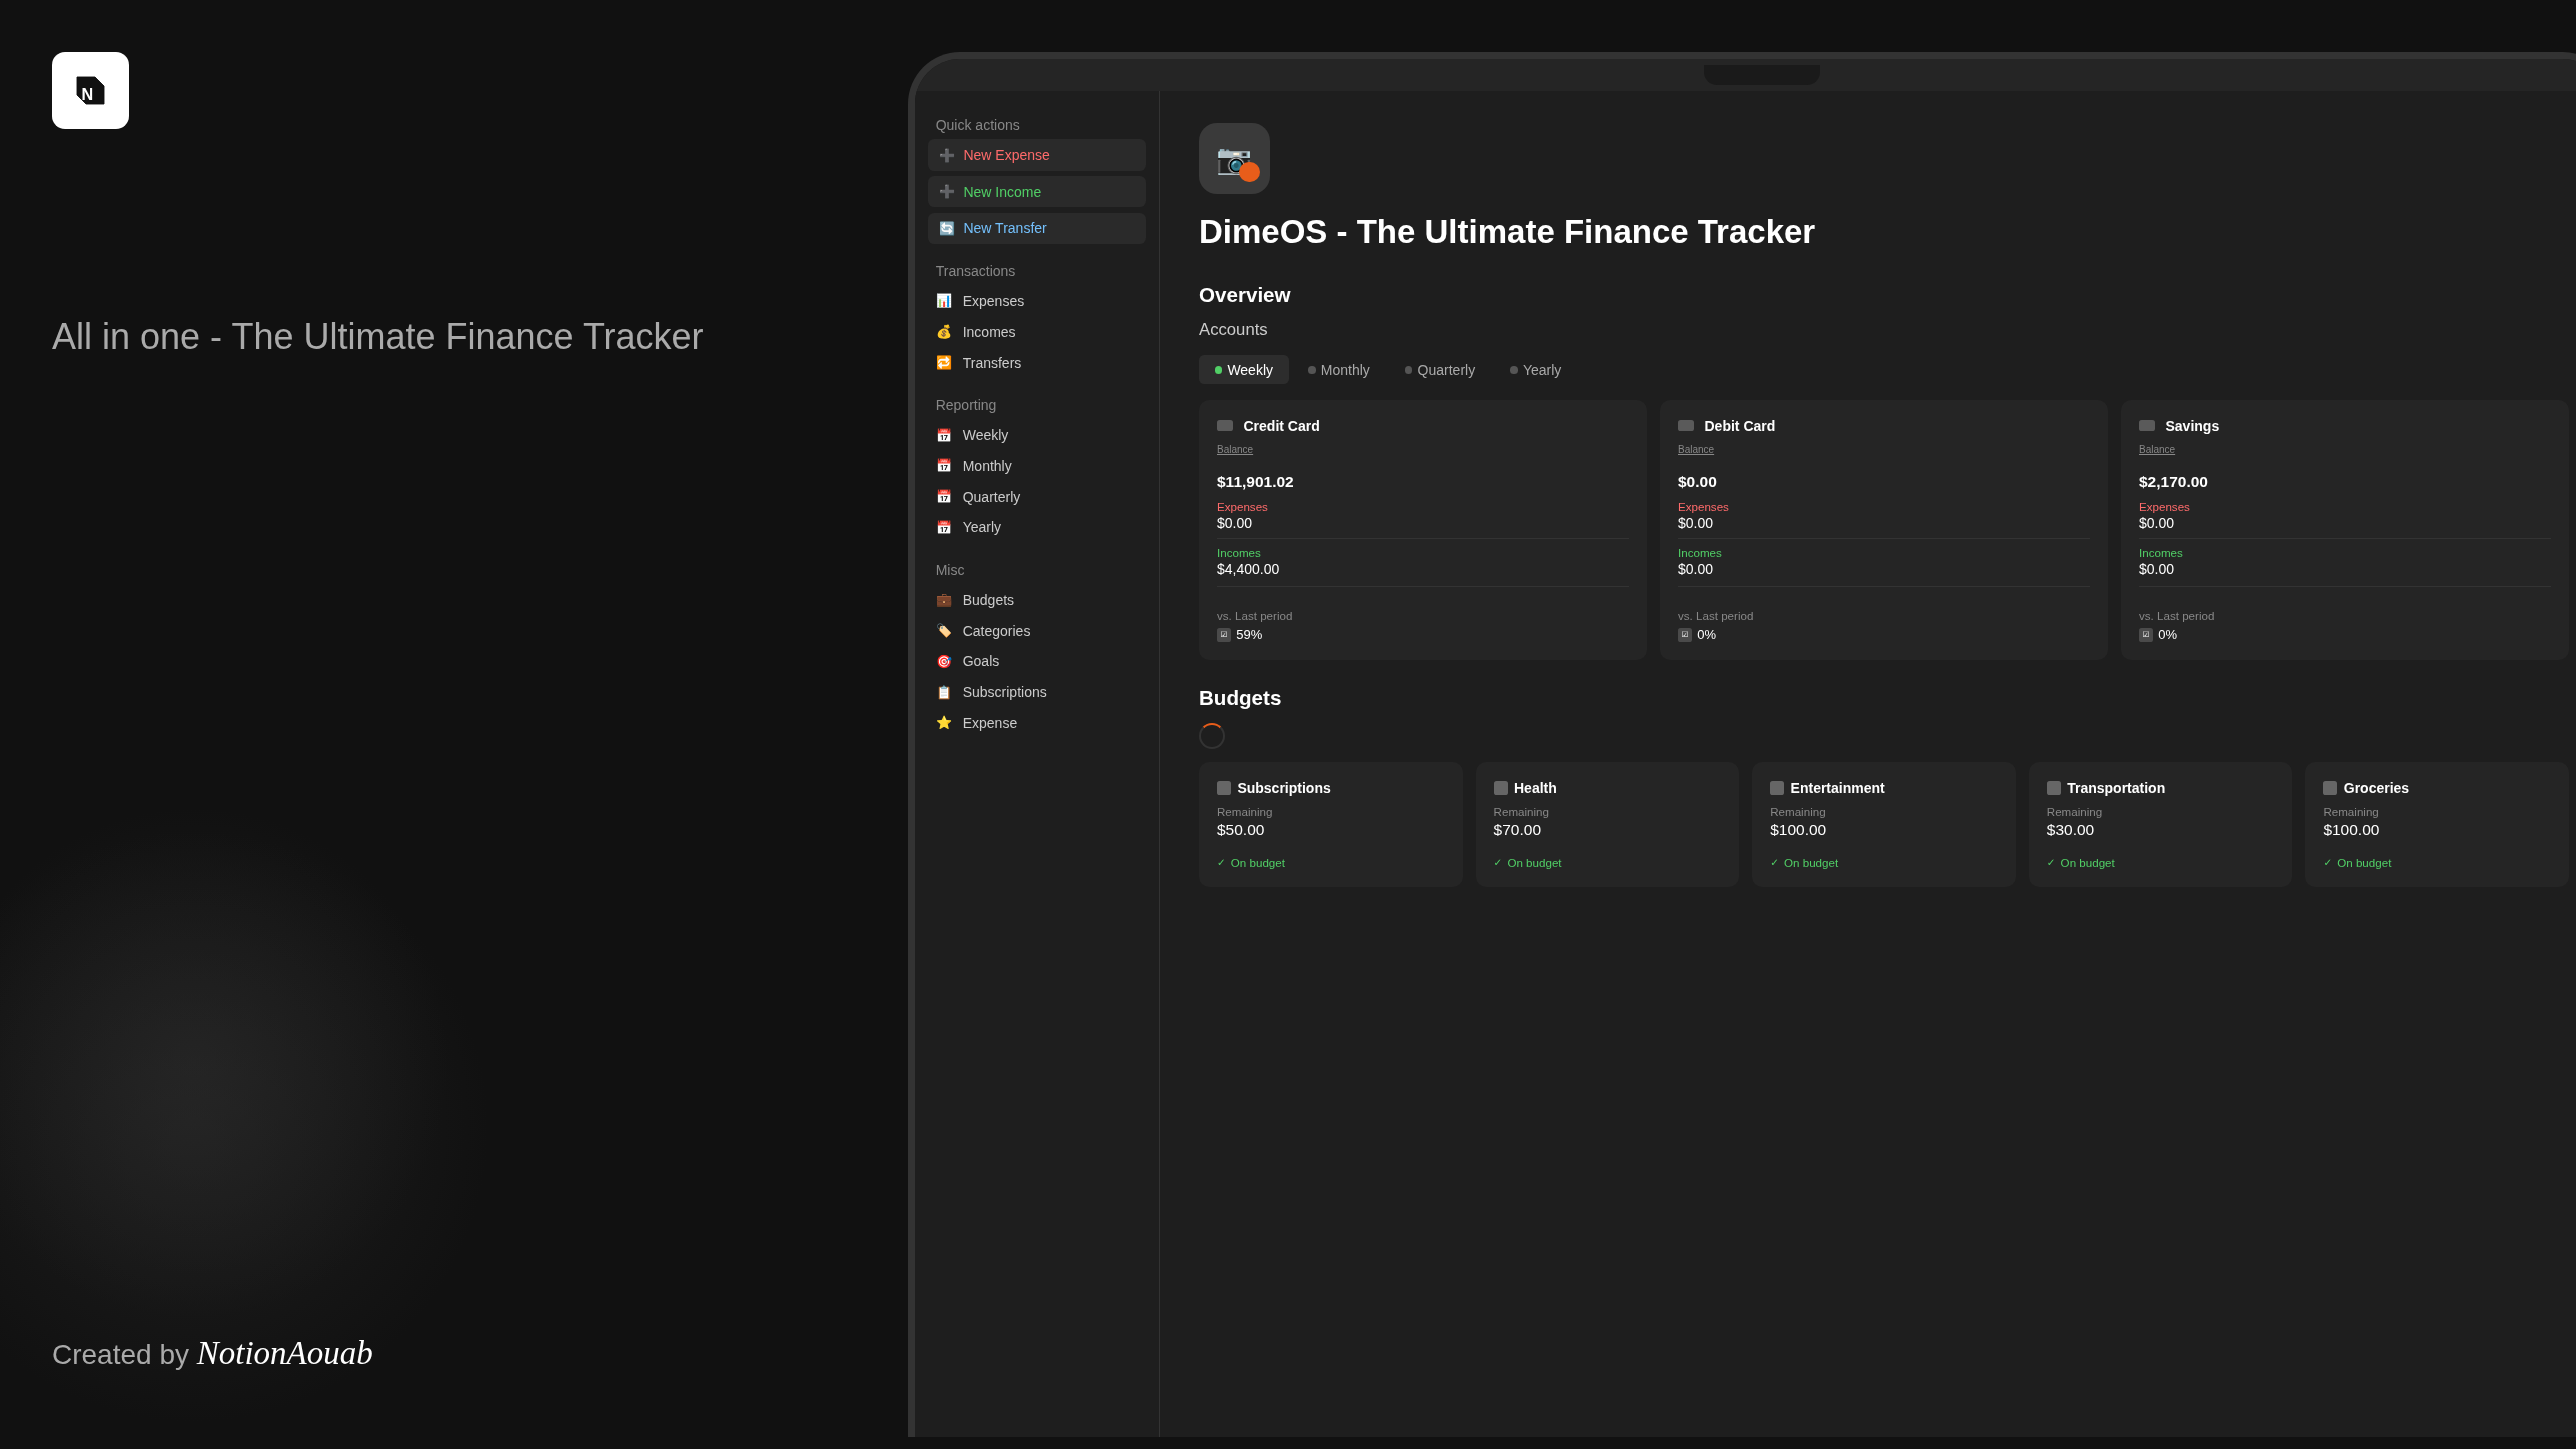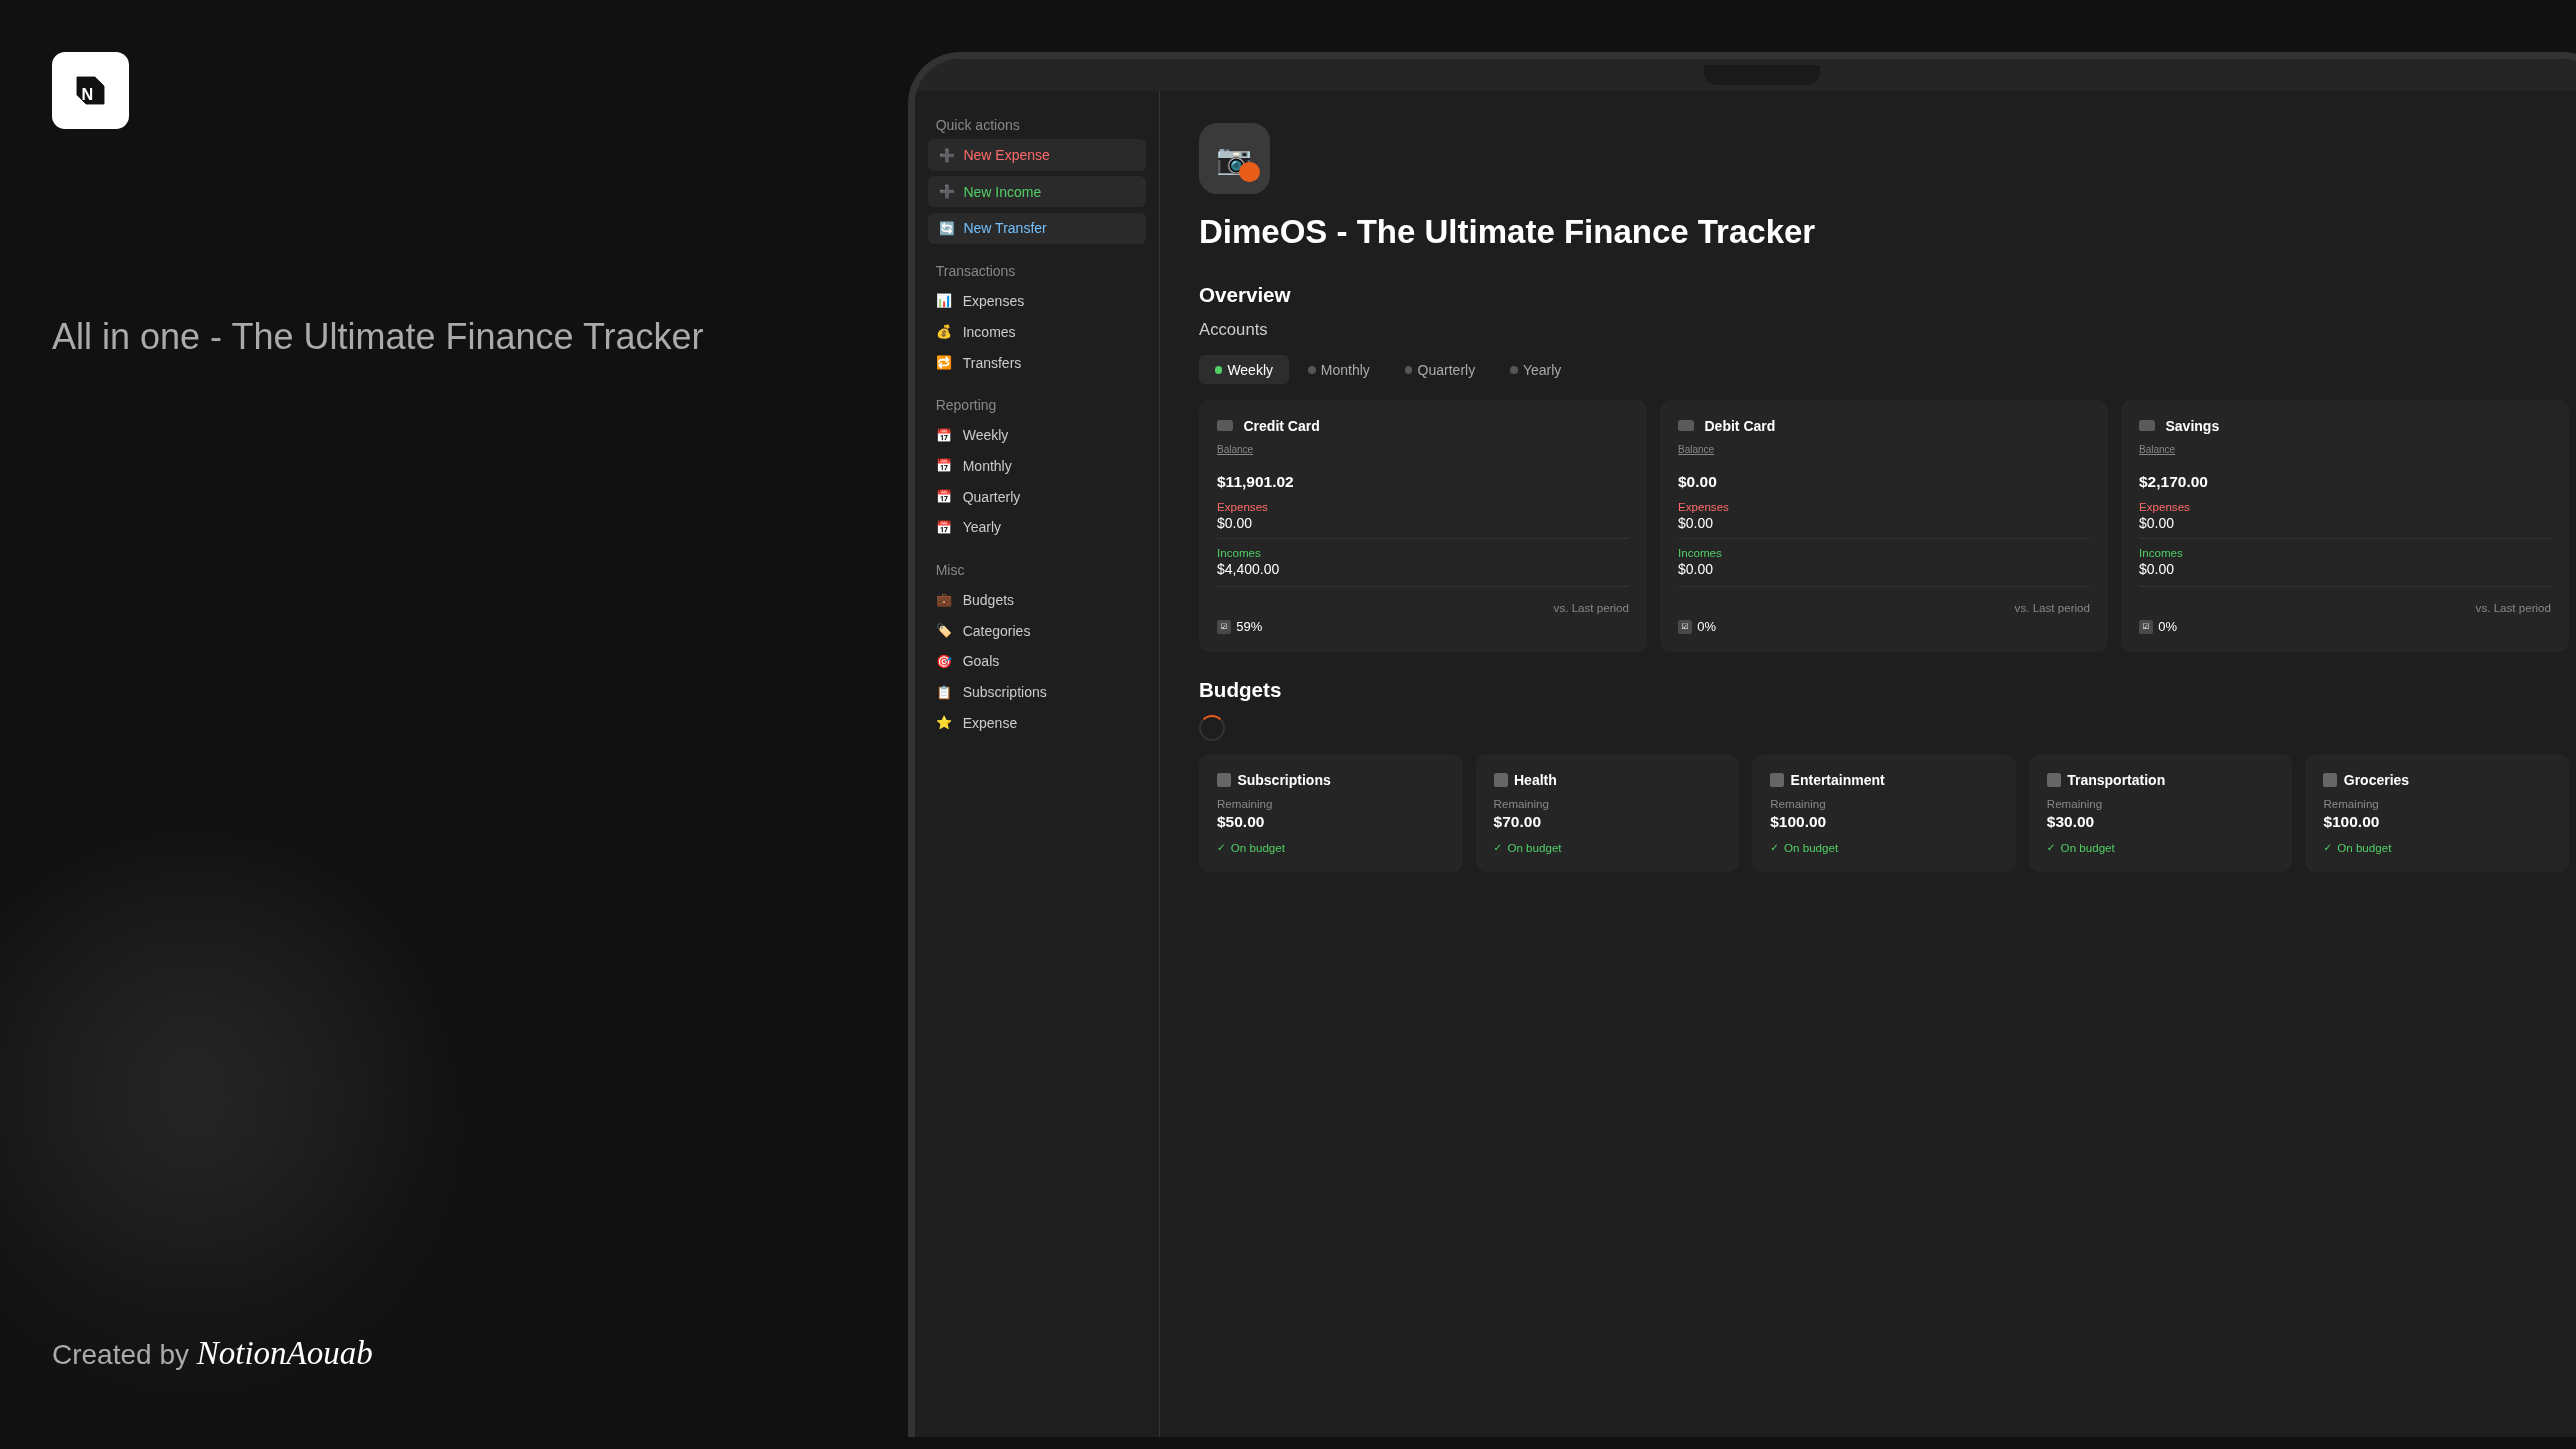--- a/index.html
+++ b/index.html
@@ -379,22 +379,21 @@
     }
 
     .card-incomes-value {
       font-size: 14px;
       color: #ffffff;
       margin-bottom: 9px;
     }
 
     .card-footer {
       border-top: 0.6px solid #333;
-      padding-top: 14px;
-      text-align: right;
+      padding-top: 22px;
     }
 
     .card-vs {
       font-size: 11.6px;
       color: #888888;
       margin-bottom: 5.2px;
     }
 
     .card-percent {
       display: flex;
@@ -478,23 +477,23 @@
     }
 
     .budget-remaining-label {
       font-size: 11.6px;
       color: #888888;
       margin-bottom: 2.6px;
     }
 
     .budget-remaining-value {
       font-size: 15.5px;
-      font-weight: 700;
-      color: #ffffff;
-      margin-bottom: 10px;
+      font-weight: 400;
+      color: #ffffff;
+      margin-bottom: 17px;
     }
 
     .budget-status {
       display: flex;
       align-items: center;
       gap: 5.2px;
       font-size: 11.6px;
       color: #51cf66;
     }
 

